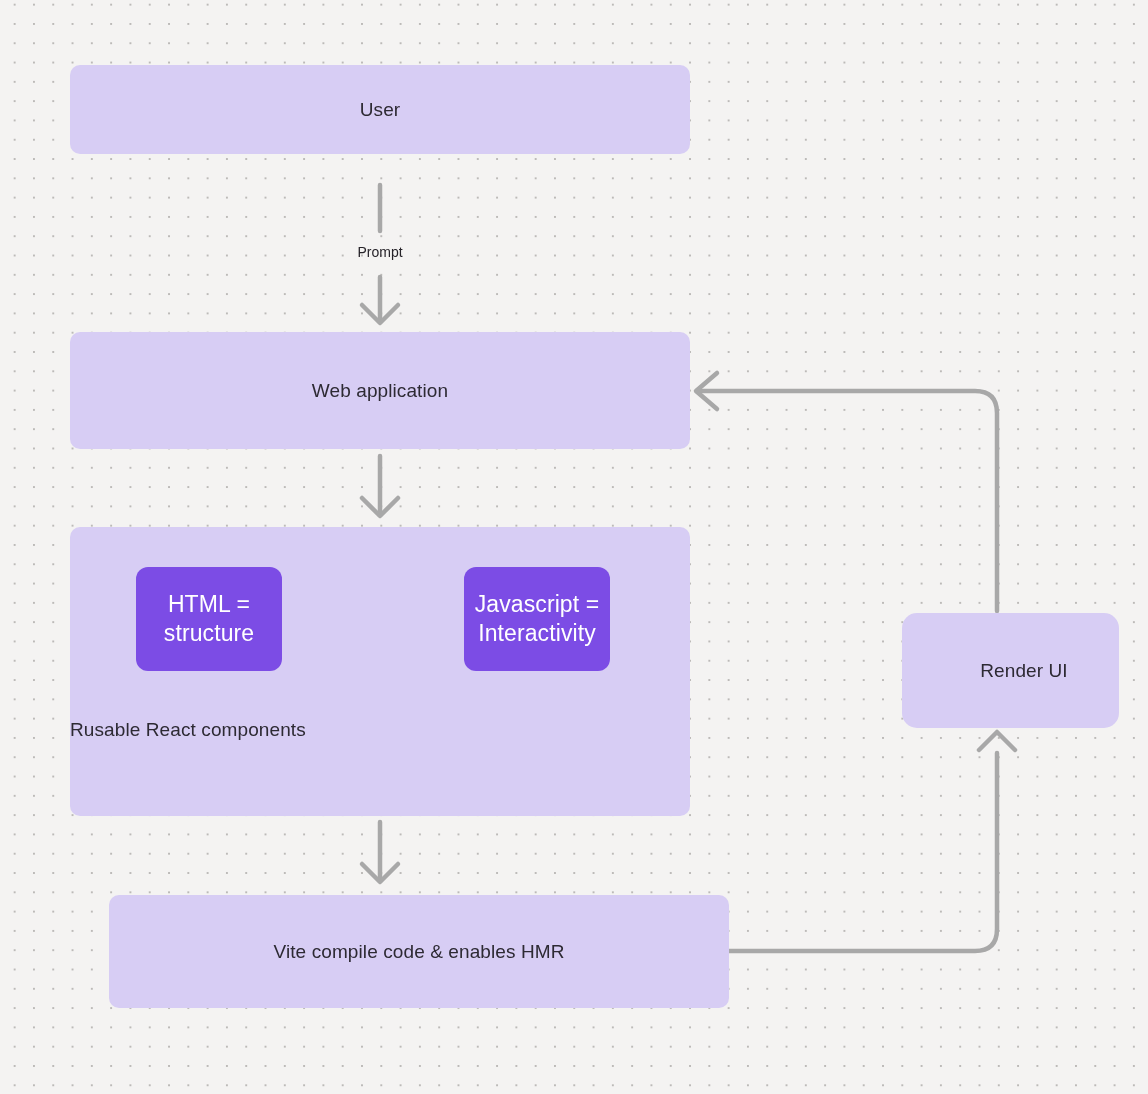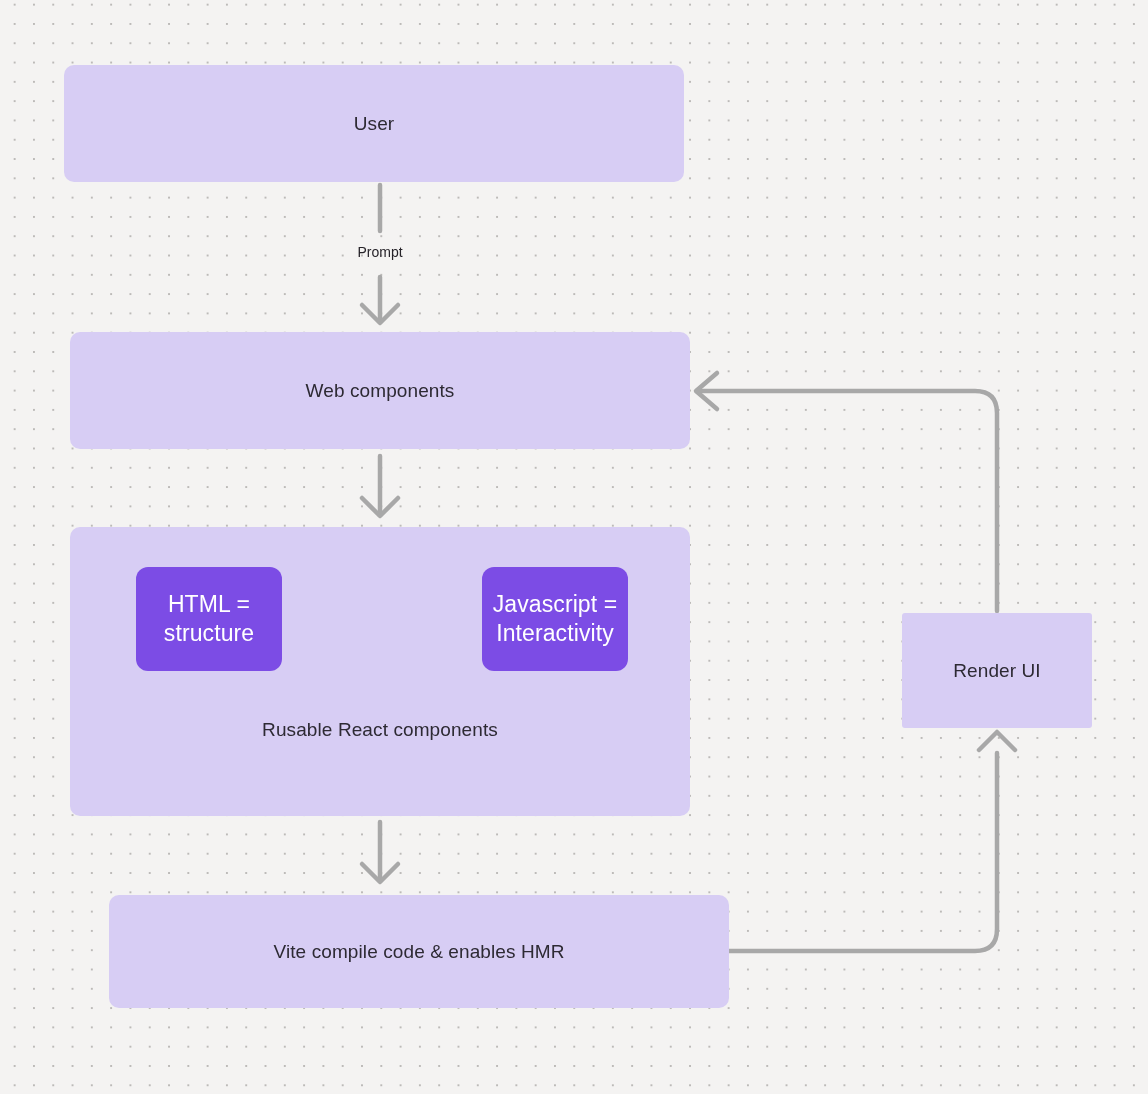--- a/index.html
+++ b/index.html
@@ -23,25 +23,25 @@
     border-radius: 10px;
     display: flex;
     align-items: center;
     justify-content: center;
     text-align: center;
     color: var(--text-dark, #2d2a33);
     font-size: 19px;
     font-weight: 500;
     letter-spacing: 0.1px;
   }
-  #node-user      { left: 64px;  top: 65px;  width: 620px; height: 117px; }
+  #node-user      { left: 70px;  top: 65px;  width: 620px; height: 89px; }
   #node-webapp    { left: 70px;  top: 332px; width: 620px; height: 117px; }
   #node-container { left: 70px;  top: 527px; width: 620px; height: 289px; display: block; }
   #node-vite      { left: 70px;  top: 895px; width: 620px; height: 113px; margin-left: 39px; }
-  #node-render    { left: 902px; top: 613px; width: 190px; height: 115px; border-radius: 3px; }
+  #node-render    { left: 902px; top: 613px; width: 190px; height: 115px; border-radius: 15px; padding-left: 27px; }
 
   .subnode {
     position: absolute;
     top: 40px;
     width: 146px;
     height: 104px;
     background: var(--node-dark, #7c4ce5);
     border-radius: 12px;
     display: flex;
     align-items: center;
@@ -49,28 +49,28 @@
     text-align: center;
     color: var(--text-light, #ffffff);
     font-size: 23px;
     font-weight: 500;
     line-height: 29px;
     padding: 0 10px;
     box-sizing: border-box;
   }
   #subnode-html { left: 66px; }
   #subnode-css  { left: 237px; }
-  #subnode-js   { left: 412px; }
+  #subnode-js   { left: 394px; }
 
   .container-caption {
     position: absolute;
     top: 191px;
     left: 0;
     width: 100%;
-    text-align: center;
+    text-align: left;
     font-size: 19px;
     font-weight: 500;
     line-height: 24px;
     color: var(--text-dark, #2d2a33);
   }
   .edge-label {
     position: absolute;
     left: 330px;
     top: 244px;
     width: 100px;
@@ -110,21 +110,21 @@
     <path d="M690 951 H 975 Q 997 951 997 929 V 753"></path>
     <path d="M979 750 L997 732 L1015 750"></path>
     <path d="M997 611 V 413 Q 997 391 975 391 H 700"></path>
     <path d="M717 373 L696 391 L717 409"></path>
   </svg>
 
   <div class="node" id="node-user">User</div>
 
   <div class="edge-label">Prompt</div>
 
-  <div class="node" id="node-webapp">Web components</div>
+  <div class="node" id="node-webapp">Web application</div>
 
   <div class="node" id="node-container">
     <div class="subnode" id="subnode-html">HTML = structure</div>
     <div class="subnode" id="subnode-js">Javascript = Interactivity</div>
     <div class="container-caption">Rusable React components</div>
   </div>
 
   <div class="node" id="node-vite">Vite compile code &amp; enables HMR</div>
 
   <div class="node" id="node-render">Render UI</div>

